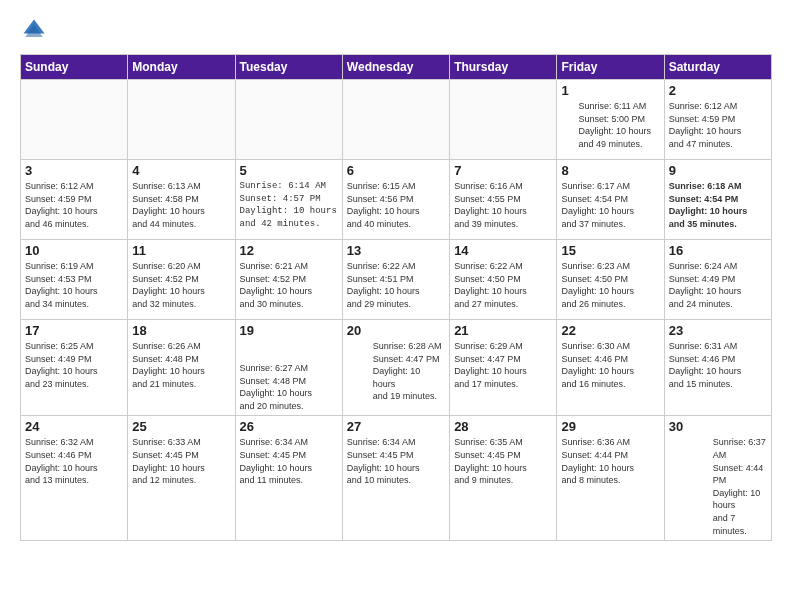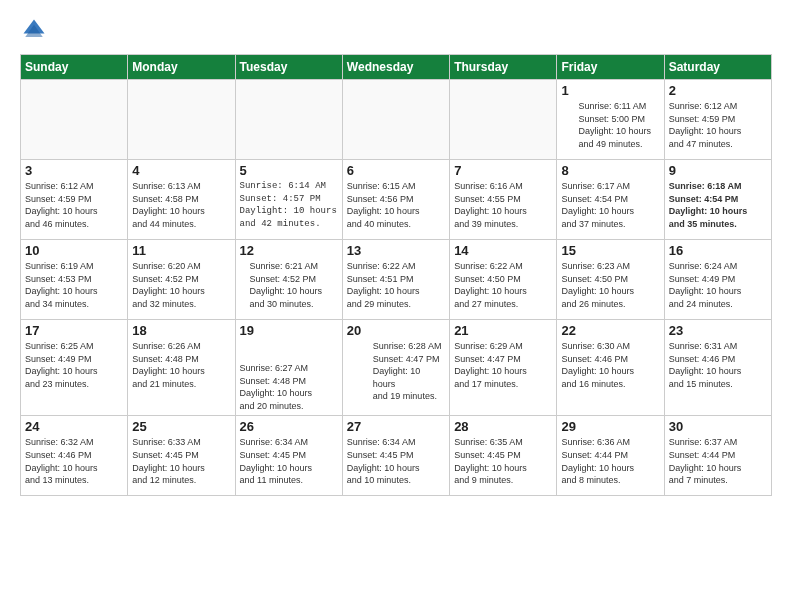--- a/index.html
+++ b/index.html
@@ -56,21 +56,21 @@
     .location {
       font-size: 15px;
       color: #333;
     }
     .calendar {
       width: 100%;
       border-collapse: collapse;
       table-layout: fixed;
     }
     .calendar th {
-      background: #15803d;
+      background: #4c1d95;
       color: #fff;
       font-size: 12px;
       font-weight: bold;
       padding: 5px 4px;
       text-align: left;
       border: 1px solid #ccc;
     }
     .calendar td {
       border: 1px solid #ccc;
       vertical-align: top;
@@ -218,21 +218,21 @@
           </td>
           <td>
             <span class="day-number">11</span>
             <div class="day-info" style="white-space: pre-line;">Sunrise: 6:20 AM
 Sunset: 4:52 PM
 Daylight: 10 hours
 and 32 minutes.</div>
           </td>
           <td>
             <span class="day-number">12</span>
-            <div class="day-info" style="white-space: pre-line; margin-left: 10px;">Sunrise: 6:21 AM
+            <div class="day-info" style="white-space: pre-line;">Sunrise: 6:21 AM
 Sunset: 4:52 PM
 Daylight: 10 hours
 and 30 minutes.</div>
           </td>
           <td>
             <span class="day-number">13</span>
             <div class="day-info" style="white-space: pre-line;">Sunrise: 6:22 AM
 Sunset: 4:51 PM
 Daylight: 10 hours
 and 29 minutes.</div>
@@ -348,21 +348,21 @@
           </td>
           <td>
             <span class="day-number">29</span>
             <div class="day-info" style="white-space: pre-line;">Sunrise: 6:36 AM
 Sunset: 4:44 PM
 Daylight: 10 hours
 and 8 minutes.</div>
           </td>
           <td>
             <span class="day-number">30</span>
-            <div class="day-info" style="white-space: pre-line;">Sunrise: 6:37 AM
+            <div class="day-info" style="white-space: pre-line; margin-left: 44px;">Sunrise: 6:37 AM
 Sunset: 4:44 PM
 Daylight: 10 hours
 and 7 minutes.</div>
           </td>
         </tr>
       </tbody>
   </table>
 
   <div class="footer">
     <span></span>

